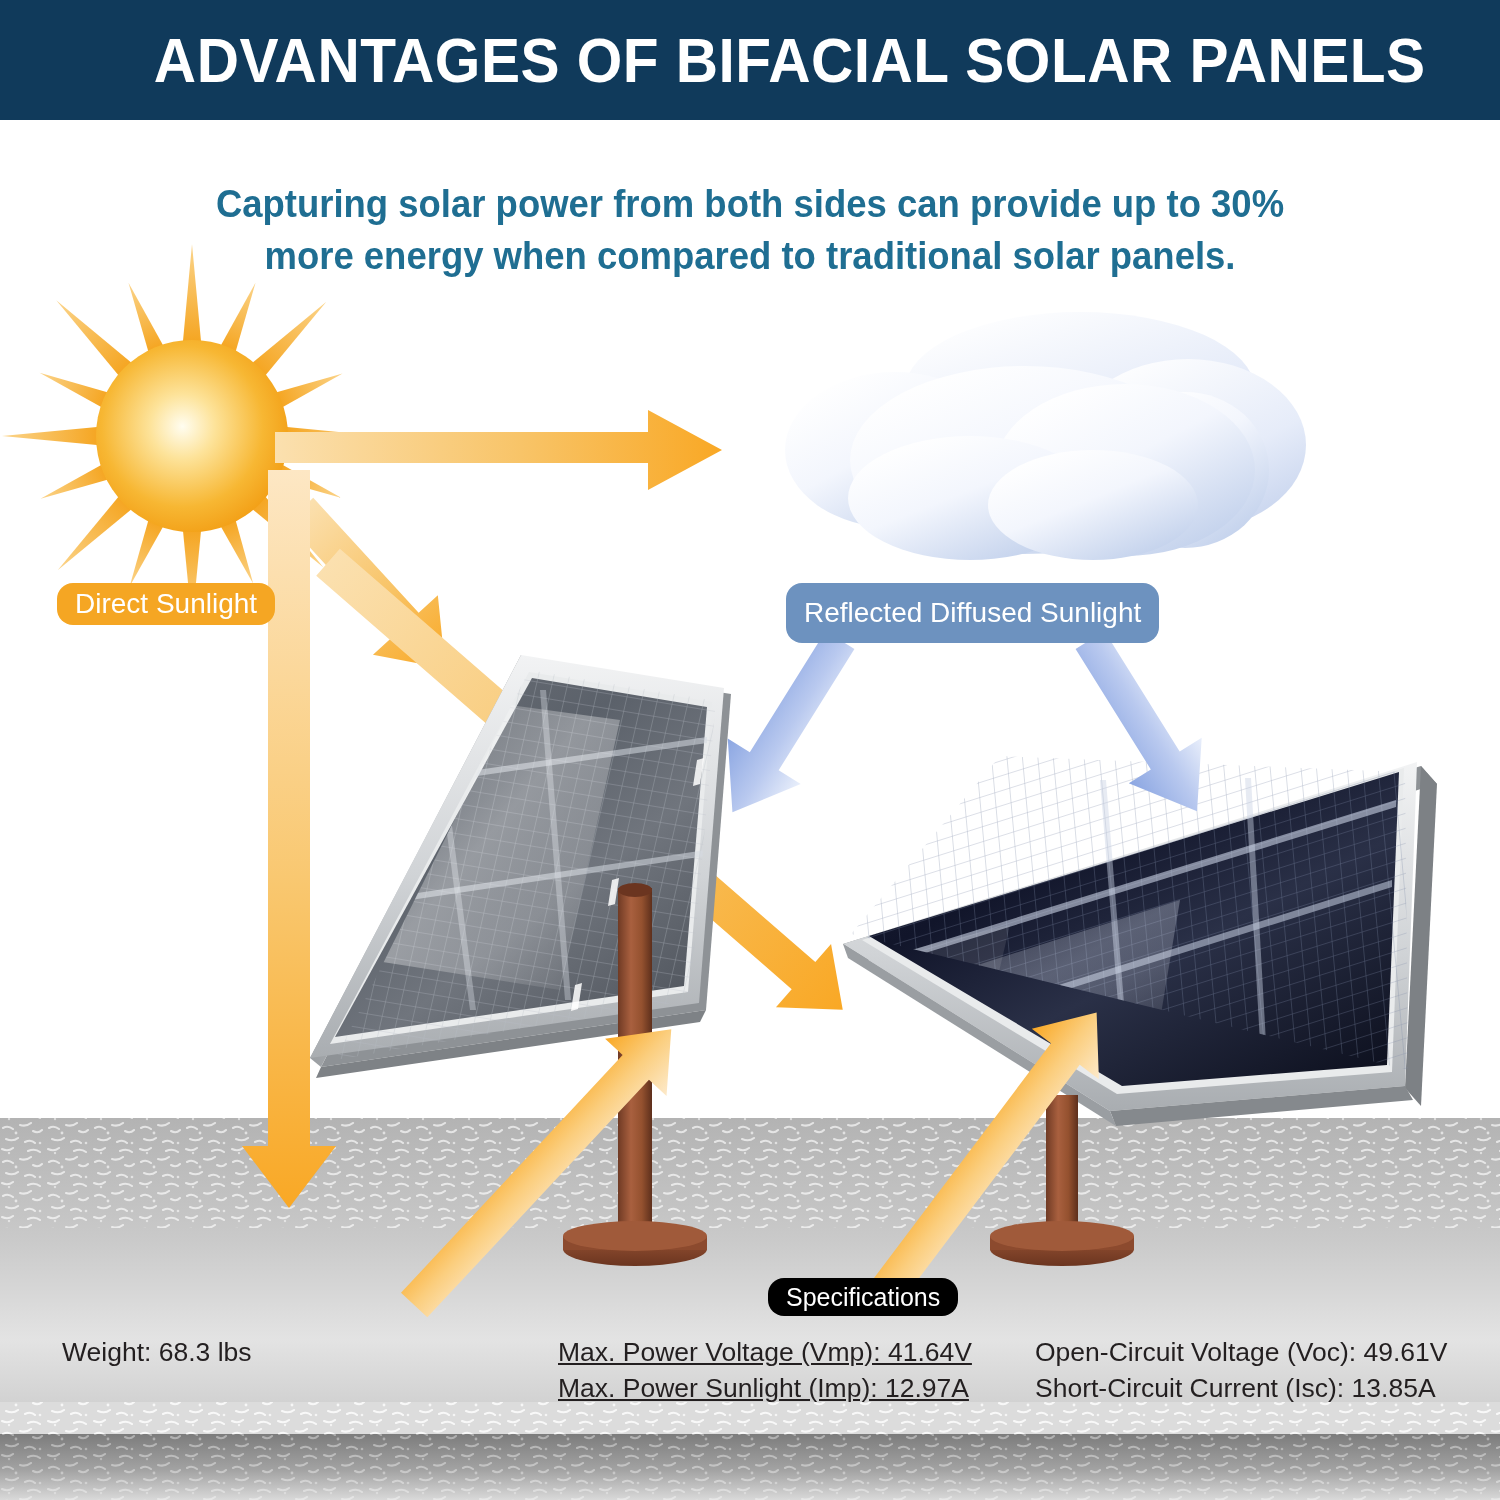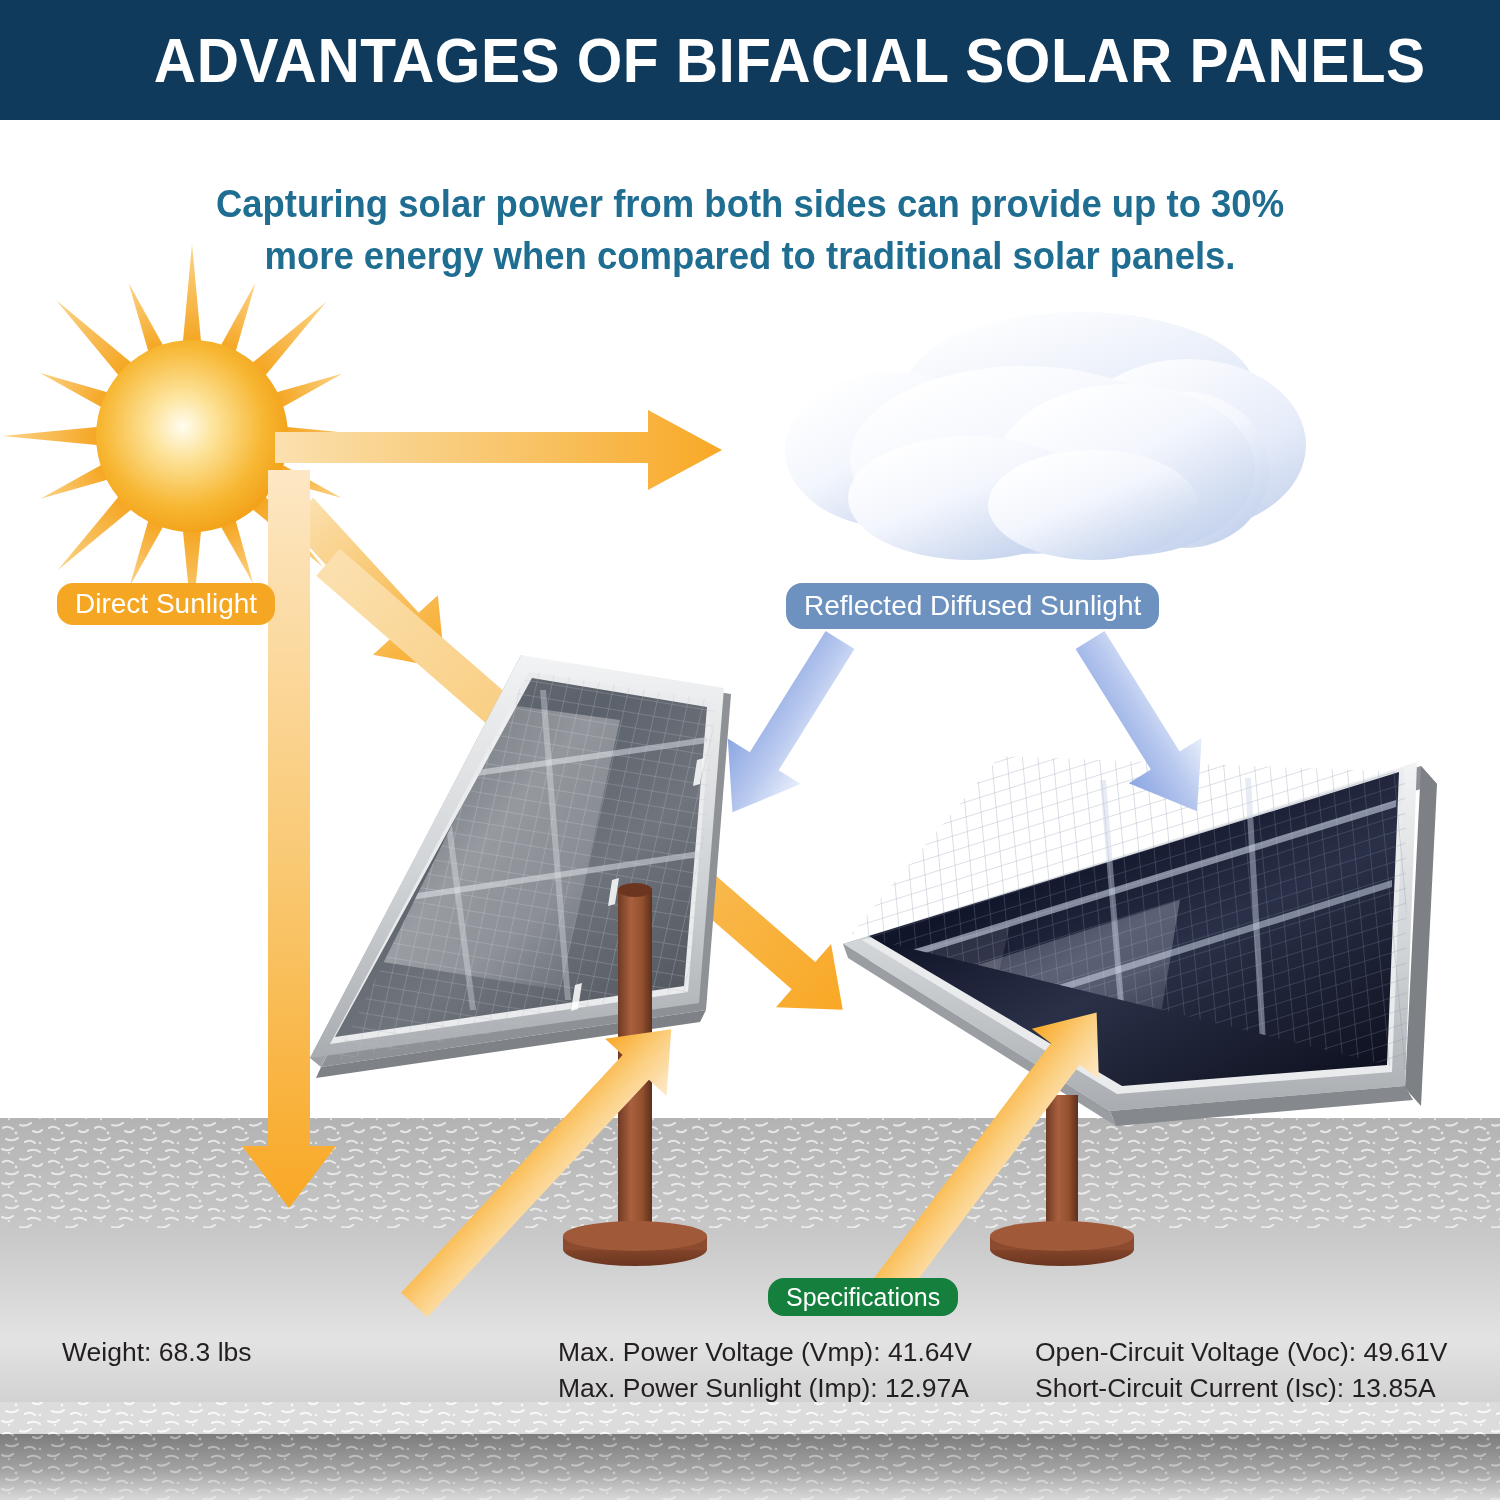--- a/index.html
+++ b/index.html
@@ -52,38 +52,38 @@
     font-size: 28px;
     white-space: nowrap;
     padding: 0 18px;
     box-sizing: border-box;
   }
   #badge-direct {
     left: 57px; top: 583px; height: 42px;
     background: #f5a623;
   }
   #badge-reflected {
-    left: 786px; top: 583px; height: 46px;
+    left: 786px; top: 583px; height: 60px;
     background: #6d92bf;
   }
   #badge-specs {
     left: 768px; top: 1278px; height: 38px;
-    background: #15803d;
+    background: #000000;
     font-size: 25px;
   }
   
   .spec-col {
     position: absolute;
     color: #231f20;
     font-size: 26.5px;
     line-height: 36px;
     white-space: nowrap;
   }
   #spec-col-0 { left: 62px;   top: 1334px; }
-  #spec-col-1 { left: 558px;  top: 1334px; }
+  #spec-col-1 { left: 558px;  top: 1334px; text-decoration: underline; }
   #spec-col-2 { left: 1035px; top: 1334px; }
   .svg-layer {
     position: absolute; left: 0; top: 0;
     width: 1500px; height: 1500px;
   }
 </style>
 </head>
 <body>
 
 <div id="stage">

